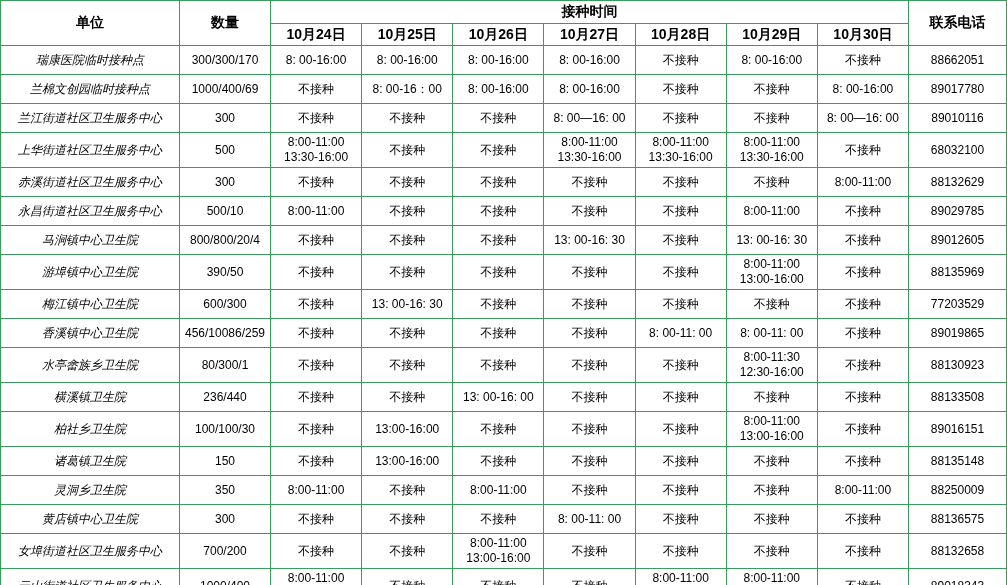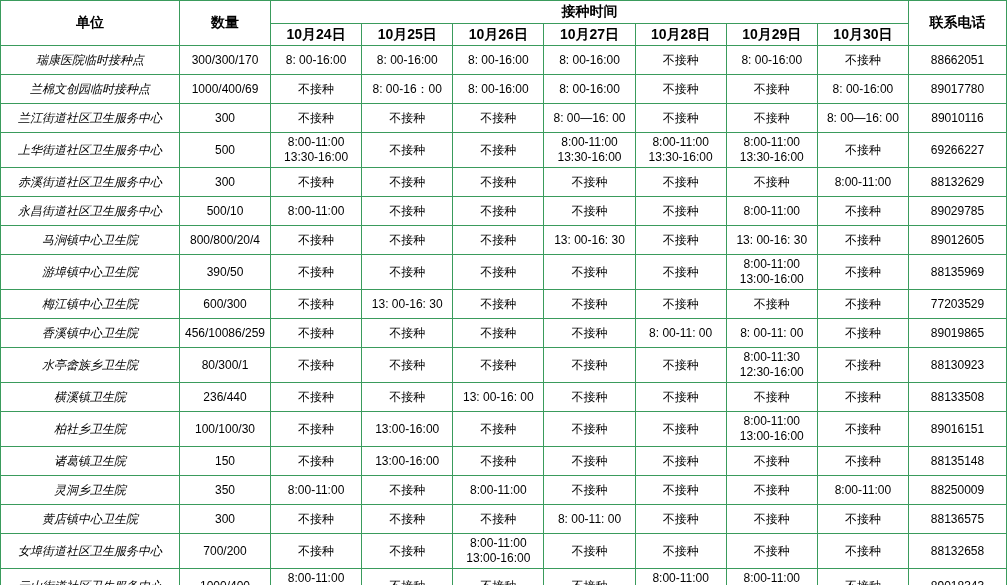--- a/index.html
+++ b/index.html
@@ -117,21 +117,21 @@
 13:30-16:00</td>
       <td class="day-cell multiline">不接种</td>
       <td class="day-cell multiline">不接种</td>
       <td class="day-cell multiline">8:00-11:00
 13:30-16:00</td>
       <td class="day-cell multiline">8:00-11:00
 13:30-16:00</td>
       <td class="day-cell multiline">8:00-11:00
 13:30-16:00</td>
       <td class="day-cell multiline">不接种</td>
-      <td class="phone-cell">69266227</td>
+      <td class="phone-cell">68032100</td>
     </tr>
 
     <tr class="data-row">
       <td class="unit-cell">赤溪街道社区卫生服务中心</td>
       <td class="qty-cell">300</td>
       <td class="day-cell multiline">不接种</td>
       <td class="day-cell multiline">不接种</td>
       <td class="day-cell multiline">不接种</td>
       <td class="day-cell multiline">不接种</td>
       <td class="day-cell multiline">不接种</td>

